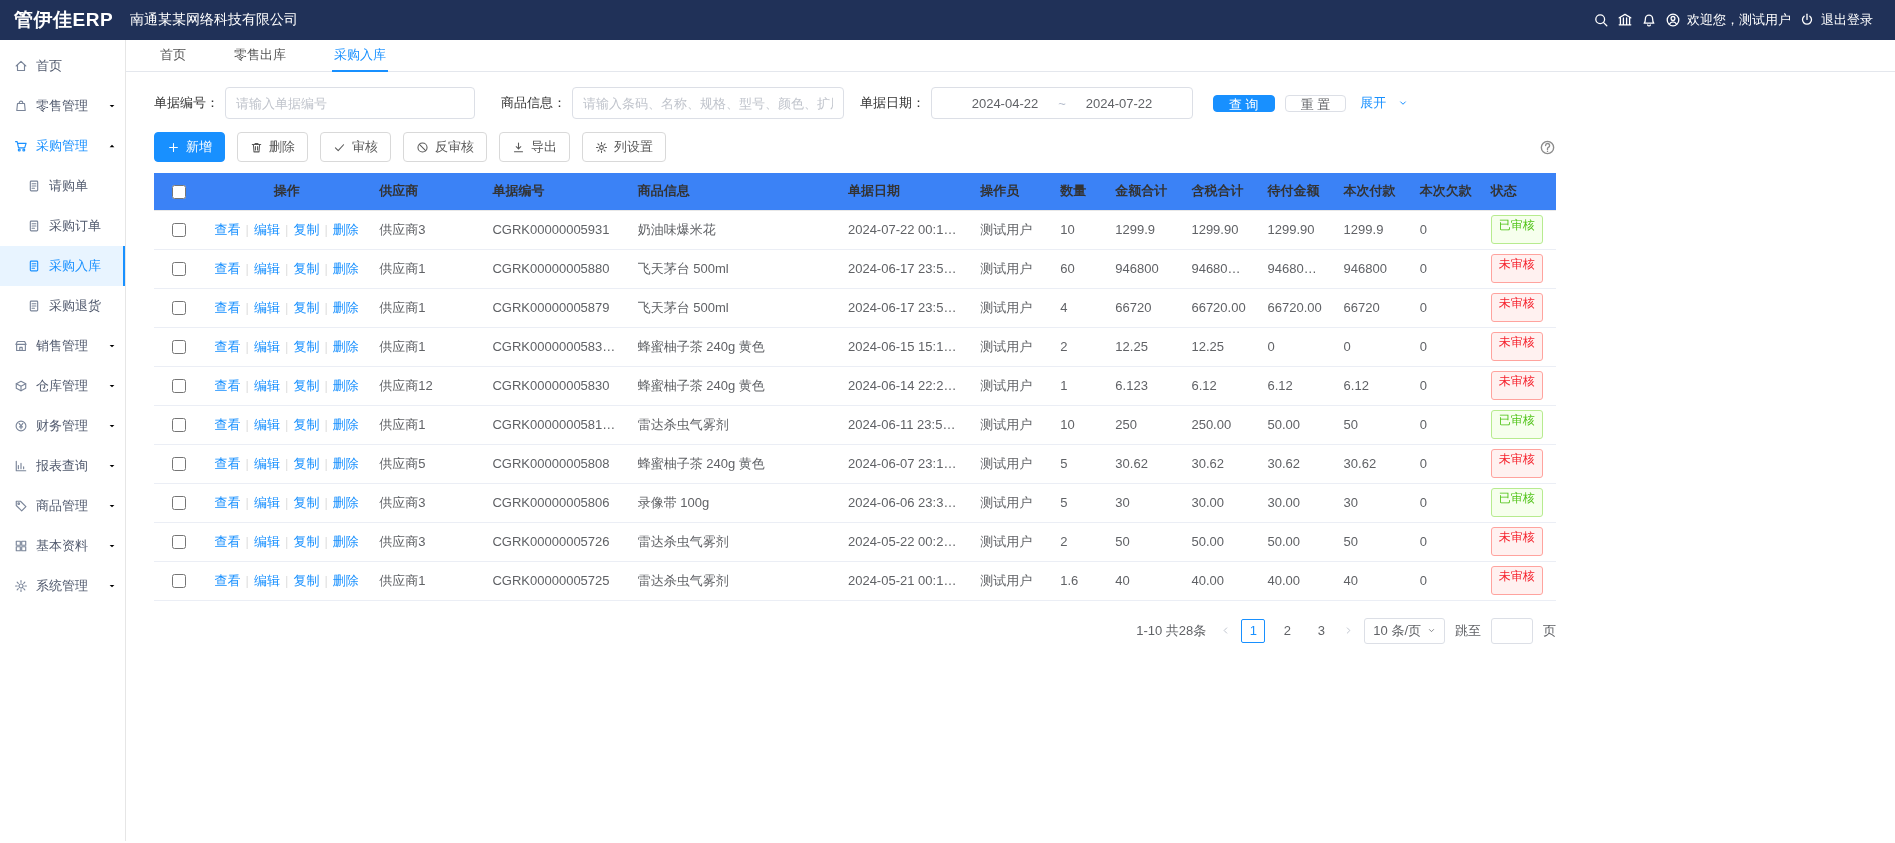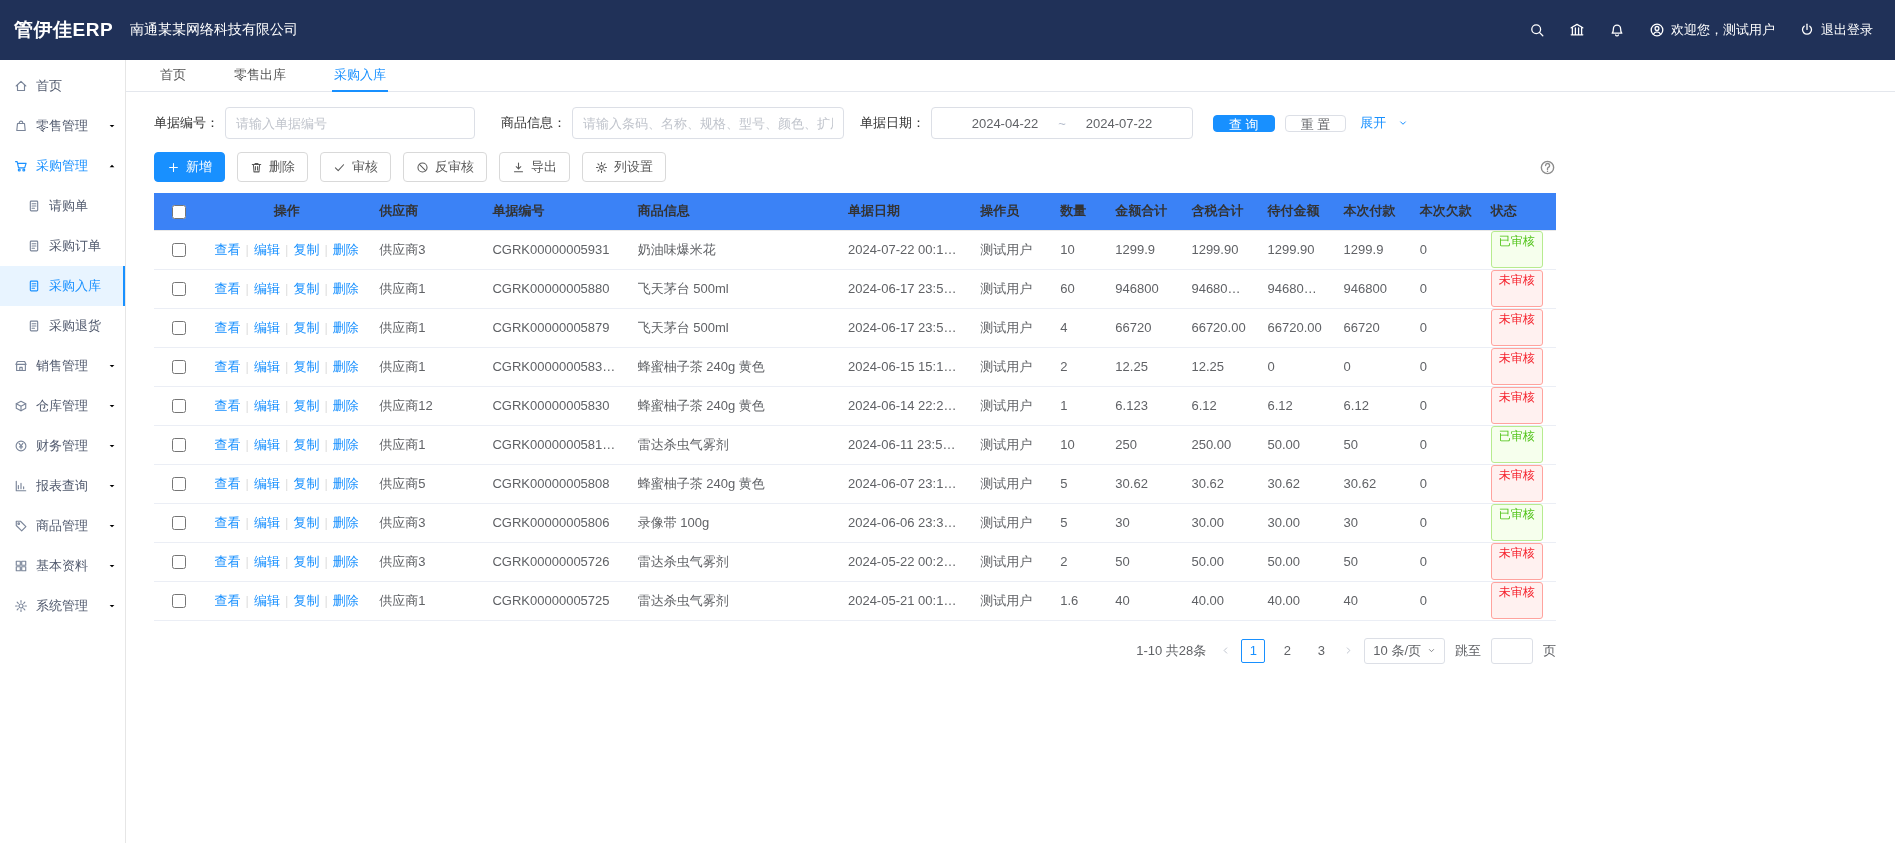--- a/index.html
+++ b/index.html
@@ -5,24 +5,24 @@
   * { box-sizing: border-box; margin: 0; padding: 0; }
   html,body { width: 1895px; height: 843px; overflow: hidden; }
   body {
     font-family: "Liberation Sans", "DejaVu Sans", sans-serif;
     font-size: 13px; color: #333; background: #fff;
   }
   .icon svg { display:block; width:14px; height:14px; fill:none; stroke:currentColor;
     stroke-width:1.3; stroke-linecap:round; stroke-linejoin:round; }
 
   
-  .app-header { height:60px; background:#203158; display:flex; align-items:center; color:#fff; }
+  .app-header { height:40px; background:#203158; display:flex; align-items:center; color:#fff; }
   .logo { width:126px; padding-left:14px; font-size:19px; font-weight:bold; letter-spacing:.5px; white-space:nowrap; }
   .company { font-size:14px; margin-left:4px; }
-  .header-right { margin-left:auto; display:flex; align-items:center; gap:24px; padding-right:22px; }
+  .header-right { margin-left:auto; display:flex; align-items:center; gap:8px; padding-right:22px; }
   .header-right .icon svg { width:16px; height:16px; }
   .h-item { display:flex; align-items:center; gap:6px; cursor:pointer; font-size:13px; }
   .h-icon { cursor:pointer; }
 
   
   .layout { display:flex; height:801px; }
   .sidebar { width:126px; border-right:1px solid #e6e6e6; background:#fff; padding-top:6px; flex-shrink:0; }
   .side-item { height:40px; display:flex; align-items:center; padding:0 8px 0 14px; gap:8px;
     color:#515a6e; cursor:pointer; white-space:nowrap; }
   .side-item .icon { color:#7a8599; flex-shrink:0; }
@@ -71,21 +71,21 @@
 
   
   table { width:100%; border-collapse:collapse; table-layout:fixed; }
   thead th { background:#3b82f6; font-weight:bold; color:#333; height:37px; padding:0 10px;
     text-align:left; font-size:13px; border-bottom:1px solid #e8e8e8; white-space:nowrap; }
   tbody td { height:39px; padding:0 10px; color:#606266; border-bottom:1px solid #ebeef5;
     font-size:13px; overflow:hidden; white-space:nowrap; text-overflow:ellipsis; }
   th.center, td.center { text-align:center; }
   .op-links a { color:#1890ff; text-decoration:none; cursor:pointer; }
   .op-sep { color:#e0e0e0; margin:0 5px; }
-  .badge { display:inline-block; font-size:12px; padding:1px 7px 18px; border-radius:3px; border:1px solid; line-height:16px; }
+  .badge { display:inline-block; font-size:12px; padding:1px 7px 10px; border-radius:3px; border:1px solid; line-height:16px; }
   .badge.approved { color:#52c41a; background:#f6ffed; border-color:#b7eb8f; }
   .badge.unapproved { color:#f5222d; background:#fff1f0; border-color:#ffa39e; }
   input[type=checkbox] { width:14px; height:14px; cursor:pointer; vertical-align:middle; }
 
   
   .pagination { display:flex; justify-content:flex-end; align-items:center; gap:10px; padding:17px 0; color:#606266; }
   .pg-total { margin-right:4px; }
   .page-arrow { color:#b8bec9; cursor:pointer; display:flex; align-items:center; }
   .page-arrow svg { width:11px; height:11px; }
   .page-numbers { display:flex; gap:10px; }

